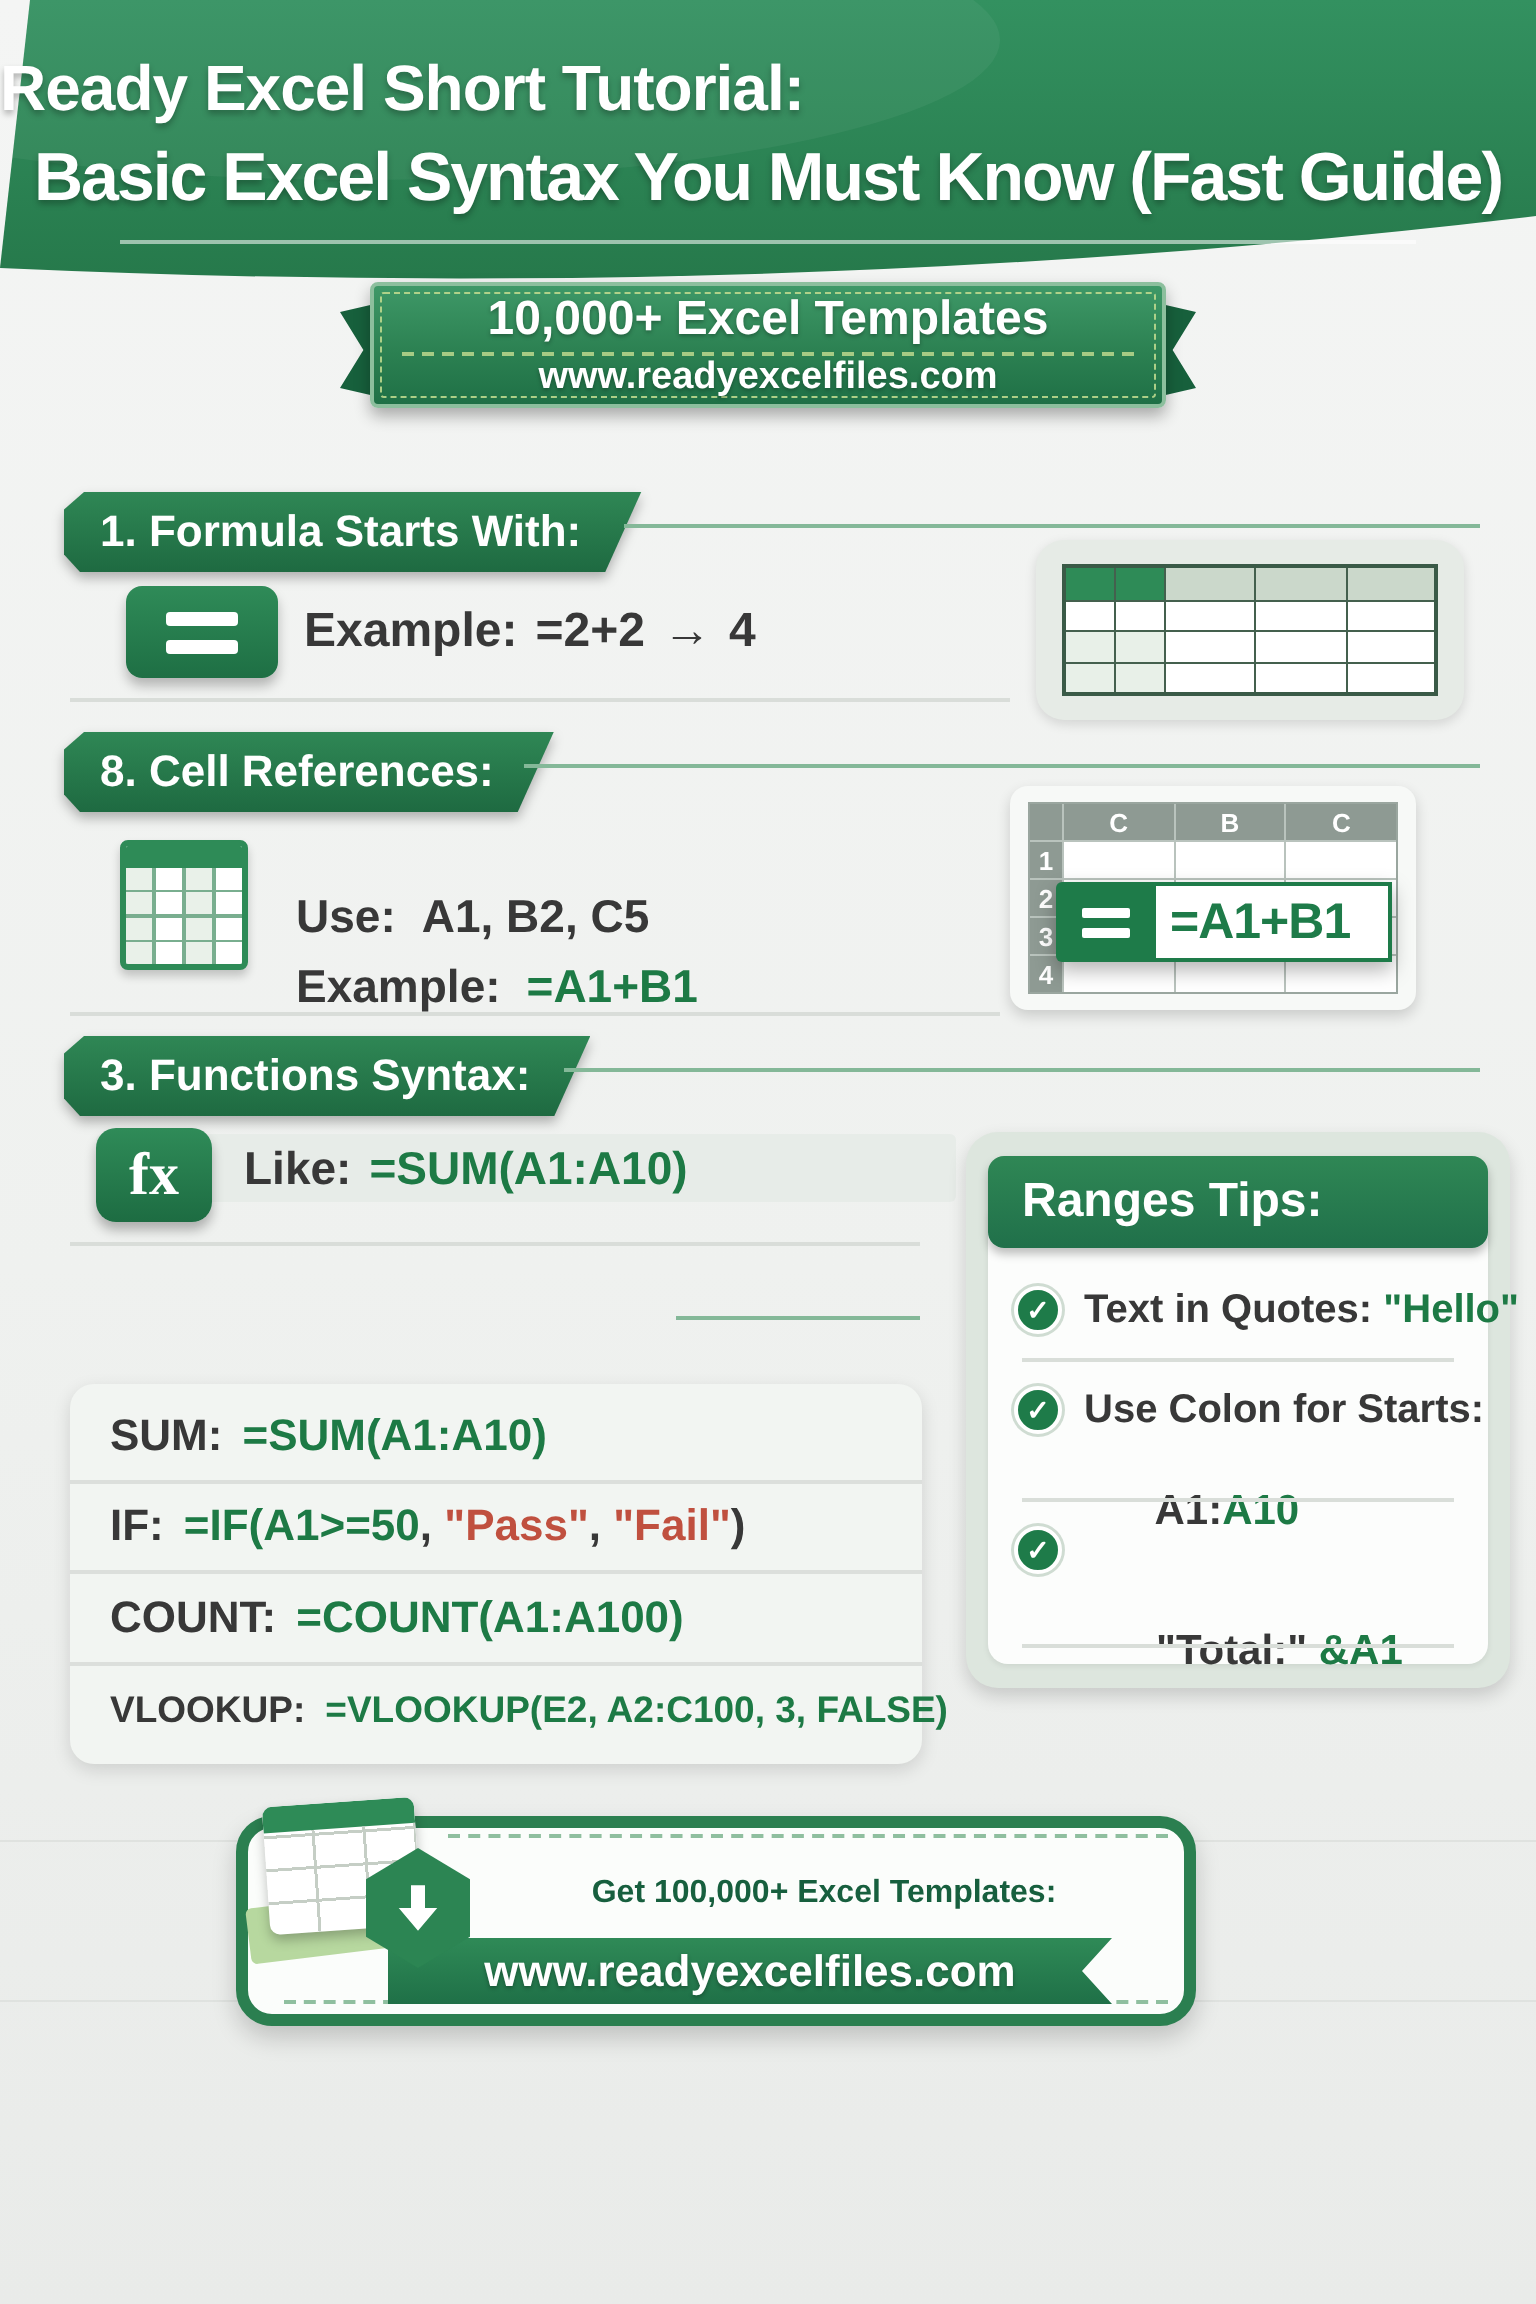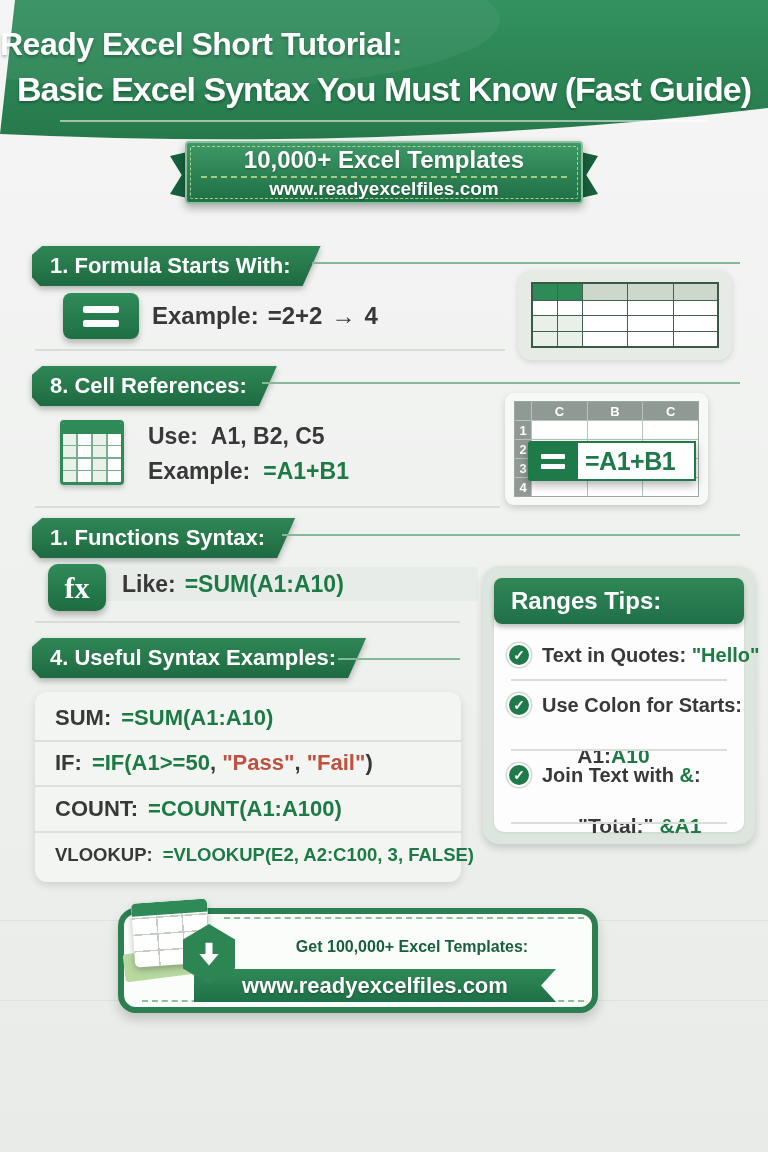--- a/index.html
+++ b/index.html
@@ -104,21 +104,21 @@
   .s2-icon .hdrbar{ height:11px; background:var(--brand-green,#2e8b57); }
   .s2-icon .cells{
     position:absolute; left:0; right:0; top:11px; bottom:0;
     display:grid; grid-template-columns:repeat(4,1fr); grid-template-rows:repeat(4,1fr);
     gap:1.5px; background:#79ae8f;
   }
   .s2-icon .cells div{ background:#fff; }
   .s2-icon .cells div:nth-child(4n+1), .s2-icon .cells div:nth-child(4n+3){ background:#e9f1e9; }
 
   .s2-row{ position:absolute; display:flex; align-items:center; gap:13px;
-    font-weight:bold; font-size:23px; color:var(--dark-text,#383838); }
+    font-weight:bold; font-size:23px; color:var(--dark-text,#383838);margin-top:22px; }
   .green-text{ color:var(--formula-green,#1d7a45); }
 
   .s2-card{
     position:absolute; left:505px; top:393px; width:203px; height:112px;
     background:#f7f9f7; border-radius:9px; box-shadow:0 3px 7px rgba(0,0,0,.16);
   }
   .s2sheet{
     position:absolute; left:9px; top:8px; width:185px; height:96px;
     display:grid; grid-template-columns:16px 1fr 1fr 1fr;
     grid-template-rows:18px 1fr 1fr 1fr 1fr; gap:1px;
@@ -375,35 +375,32 @@
   <div class="formula-overlay">
     <div class="eqbox">
         <i></i>
         <i></i>
       </div>
     <div class="fbox">=A1+B1</div>
   </div>
   <div class="gray-divider" style="left:35px; top:506px; width:465px;"></div>
 
   <div class="badge-wrap" style="left:32px; top:518px;">
-    <span class="badge">1. Functions Syntax:</span>
+    <span class="badge">3. Functions Syntax:</span>
   </div>
   <div class="connector" style="left:282px; top:534px; width:458px;"></div>
 
   <div class="s3-band"></div>
   <div class="fx-icon">fx</div>
   <div class="s3-like">
     <span>Like:</span>
     <span class="green-text">=SUM(A1:A10)</span>
   </div>
   <div class="gray-divider" style="left:35px; top:621px; width:425px;"></div>
 
-  <div class="badge-wrap" style="left:32px; top:638px;">
-    <span class="badge">4. Useful Syntax Examples:</span>
-  </div>
   <div class="connector" style="left:338px; top:658px; width:122px;"></div>
 
   <div class="s4-card">
     <div class="s4-row">
       <span>SUM:</span>
       <span class="green-text">=SUM(A1:A10)</span>
     </div>
     <div class="s4-row">
       <span>IF:</span>
       <span>
@@ -434,21 +431,20 @@
       <span class="check-icon">✓</span>
       <span>Use Colon for Starts:</span>
     </div>
     <div class="tip-line2" style="top:154px;">
       <span>A1:</span><span class="green-text">A10</span>
     </div>
     <div class="tip-divider" style="top:183px;"></div>
 
     <div class="tip-item" style="top:197px;">
       <span class="check-icon">✓</span>
-      <span><span>Join Text with </span><span class="green-text">&amp;</span><span>:</span></span>
     </div>
     <div class="tip-line2" style="top:224px;">
       <span>"Total:" </span><span class="green-text">&amp;A1</span>
     </div>
     <div class="tip-divider" style="top:256px;"></div>
   </div>
 
   <div class="footer-bgline" style="top:920px;"></div>
   <div class="footer-bgline" style="top:1000px;"></div>
 

